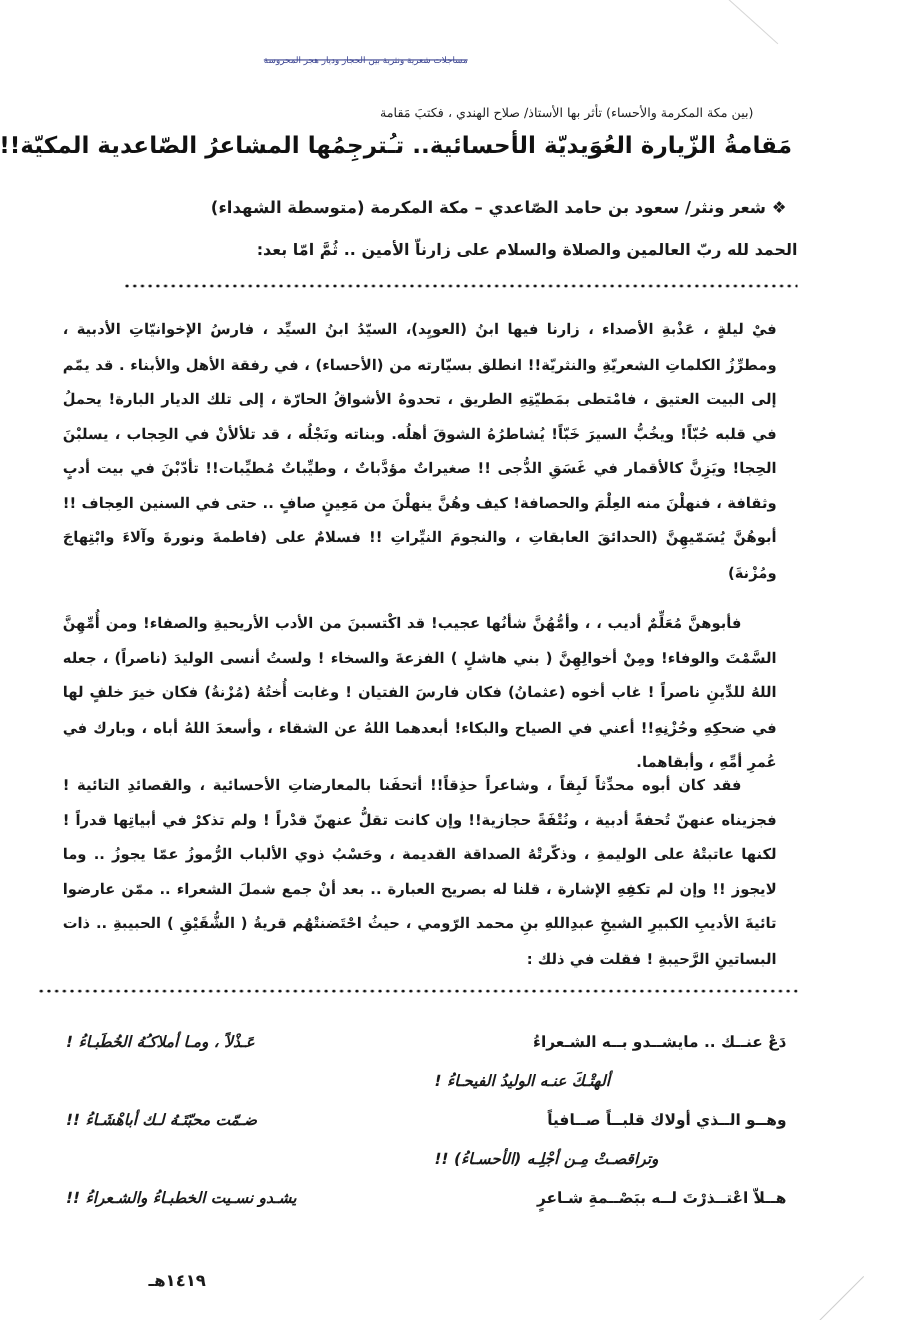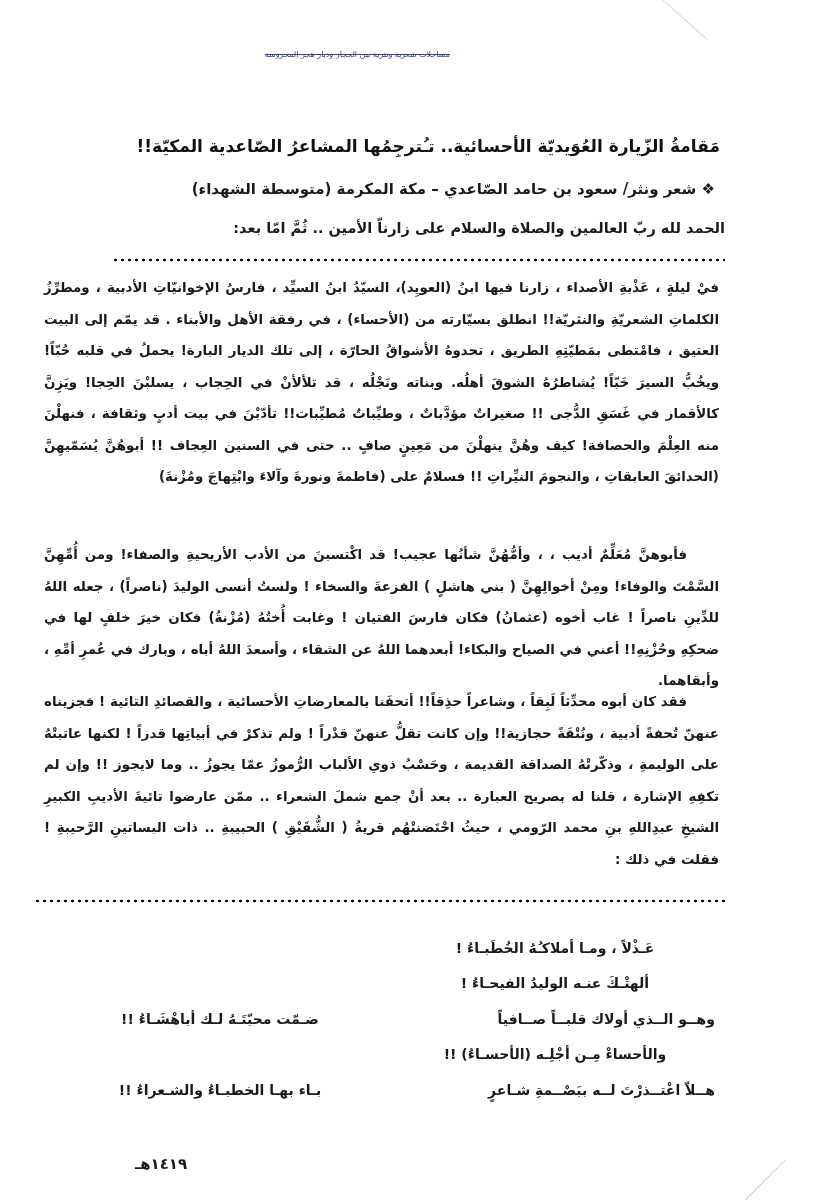--- a/index.html
+++ b/index.html
@@ -21,28 +21,29 @@
     }
     .handwritten-title {
       position: absolute; right: 305px; top: 22px;
       font-family: "DejaVu Serif", serif; font-size: 18px; color: #2b3a8f;
       font-style: italic; white-space: nowrap;
     }
     .handwritten-strike {
       position: absolute; right: 365px; top: 50px; width: 235px; height: 10px;
       font-size: 8px; color: #3a4390; white-space: nowrap; overflow: hidden;
       text-decoration: line-through;
+      text-align: center;
     }
     .intro-note {
       position: absolute; right: 130px; top: 95px;
       font-size: 11.5px; color: #222; white-space: nowrap;
     }
     .main-title {
-      position: absolute; right: 95px; top: 136px;
-      font-size: 17px; font-weight: bold; color: #111; white-space: nowrap;
+      position: absolute; right: 95px; top: 120px;
+      font-size: 21px; font-weight: bold; color: #111; white-space: nowrap;
       letter-spacing: 0.2px;
     }
     .author-line {
       position: absolute; right: 100px; top: 180px;
       font-size: 15px; font-weight: bold; white-space: nowrap;
     }
     .praise-line {
       position: absolute; right: 90px; top: 220px;
       font-size: 14.5px; font-weight: bold; white-space: nowrap;
     }
@@ -51,49 +52,50 @@
       background-image: radial-gradient(circle, #111 1.3px, transparent 1.6px);
       background-size: 7px 4px; background-repeat: repeat-x;
     }
     .dots-top { left: 112px; right: 90px; top: 258px; }
     .dots-bottom { left: 34px; right: 90px; top: 899px; }
     .prose {
       position: absolute; left: 40px; right: 92px;
       font-size: 13.4px; font-weight: bold; line-height: 31.5px;
       text-align: justify; text-align-last: right;
     }
-    .prose p { margin: 4px; text-indent: 0; }
+    .prose p { margin: 17px; text-indent: 0; }
     .p1 { top: 268px; }
     .p2 { top: 535px; }
     .p2 p, .p3 p { text-indent: 32px; }
     .p3 { top: 682px; }
     .verses {
       position: absolute; left: 40px; right: 100px; top: 930px;
       font-size: 14px; font-weight: bold;
     }
     .verse-row {
       display: flex; flex-direction: row; justify-content: space-between;
       height: 35.5px; align-items: center;
     }
     .verse-right { width: 320px; text-align: right; letter-spacing: 1px; }
-    .verse-left { width: 320px; text-align: center; letter-spacing: 1px; padding-left: 20px; }
+    .verse-left { width: 320px; text-align: left; letter-spacing: 1px; padding-left: 20px; font-style: italic; }
     .date {
       position: absolute; left: 115px; top: 1155px;
       font-size: 15px; font-weight: bold; white-space: nowrap; margin-left: 20px;
     }
   </style>
 </head>
 <body>
 
 <div class="page">
   <div class="fold-line"></div>
   <div class="fold-line-2"></div>
 
   <div class="handwritten-strike">مساجلات شعرية ونثرية بين الحجاز وديار هجر المحروسة</div>
 
+  <div class="intro-note">(بين مكة المكرمة والأحساء) تأثر بها الأستاذ/ صلاح الهندي ، فكتبَ مَقامة</div>
   <div class="main-title">مَقامةُ الزّيارة العُوَيديّة الأحسائية.. تـُترجِمُها المشاعرُ الصّاعدية المكيّة!!</div>
 
   <div class="author-line">
     <span>❖</span>
     <span>شعر ونثر/ سعود بن حامد الصّاعدي – مكة المكرمة (متوسطة الشهداء)</span>
   </div>
 
   <div class="praise-line">الحمد لله ربّ العالمين والصلاة والسلام على زارناّ الأمين .. ثُمَّ امّا بعد:</div>
 
   <div class="dots dots-top"></div>
@@ -105,32 +107,33 @@
     <p>فأبوهنَّ مُعَلِّمٌ أديب ، ، وأمُّهُنَّ شأنُها عجيب! قد اكْتسبنَ من الأدب الأريحيةِ والصفاء! ومن أُمِّهِنَّ السَّمْتَ والوفاء! ومِنْ أخوالِهِنَّ ( بني هاشلٍ ) الفزعةَ والسخاء ! ولستُ أنسى الوليدَ (ناصراً) ، جعله اللهُ للدِّينِ ناصراً ! غاب أخوه (عثمانُ) فكان فارسَ الفتيان ! وغابت أُختُهُ (مُزْنةُ) فكان خيرَ خلفٍ لها في ضحكِهِ وحُزْنِهِ!! أعني في الصياح والبكاء! أبعدهما اللهُ عن الشقاء ، وأسعدَ اللهُ أباه ، وبارك في عُمرِ أمِّهِ ، وأبقاهما.</p>
   </div>
   <div class="prose p3">
     <p>فقد كان أبوه محدِّثاً لَبِقاً ، وشاعراً حذِقاً!! أتحفَنا بالمعارضاتِ الأحسائية ، والقصائدِ التائية ! فجزيناه عنهنّ تُحفةً أدبية ، ونُتْفَةً حجازية!! وإن كانت تقلُّ عنهنّ قدْراً ! ولم تذكرْ في أبياتِها قدراً ! لكنها عاتبتْهُ على الوليمةِ ، وذكّرتْهُ الصداقة القديمة ، وحَسْبُ ذوي الألباب الرُّموزُ عمّا يجوزُ .. وما لايجوز !! وإن لم تكفِهِ الإشارة ، قلنا له بصريح العبارة .. بعد أنْ جمع شملَ الشعراء .. ممّن عارضوا تائيةَ الأديبِ الكبيرِ الشيخِ عبدِاللهِ بنِ محمد الرّومي ، حيثُ احْتَضنتْهُم قريةُ ( الشُّقَيْقِ ) الحبيبةِ .. ذات البساتينِ الرَّحيبةِ ! فقلت في ذلك :</p>
   </div>
 
   <div class="dots dots-bottom"></div>
 
   <div class="verses">
     <div class="verse-row">
+      <div class="verse-right">دَعْ عنــك .. مايشــدو بــه الشـعراءُ</div>
       <div class="verse-left">عَـذْلاً ، ومـا أملاكـُهُ الخُطَبـاءُ !</div>
     </div>
     <div class="verse-row">
       <div class="verse-left">ألهتْـكَ عنـه الوليدُ الفيحـاءُ !</div>
     </div>
     <div class="verse-row">
       <div class="verse-right">وهــو الــذي أولاك قلبــاً صــافياً</div>
       <div class="verse-left">ضـمّت محبّتَـهُ لـك أباهْشَـاءُ !!</div>
     </div>
     <div class="verse-row">
-      <div class="verse-left">والأحساءْ مِـن أجْلِـه (الأحسـاءُ) !!</div>
+      <div class="verse-left">وتراقصـتْ مِـن أجْلِـه (الأحسـاءُ) !!</div>
     </div>
     <div class="verse-row">
       <div class="verse-right">هــلاّ اعْتــذرْتَ لــه ببَصْــمةِ شـاعرٍ</div>
-      <div class="verse-left">بـاء بهـا الخطبـاءُ والشـعراءُ !!</div>
+      <div class="verse-left">يشـدو نسـيت الخطبـاءُ والشـعراءُ !!</div>
     </div>
   </div>
 
   <div class="date">١٤١٩هـ</div>
 </div>
 
 </body></html>

